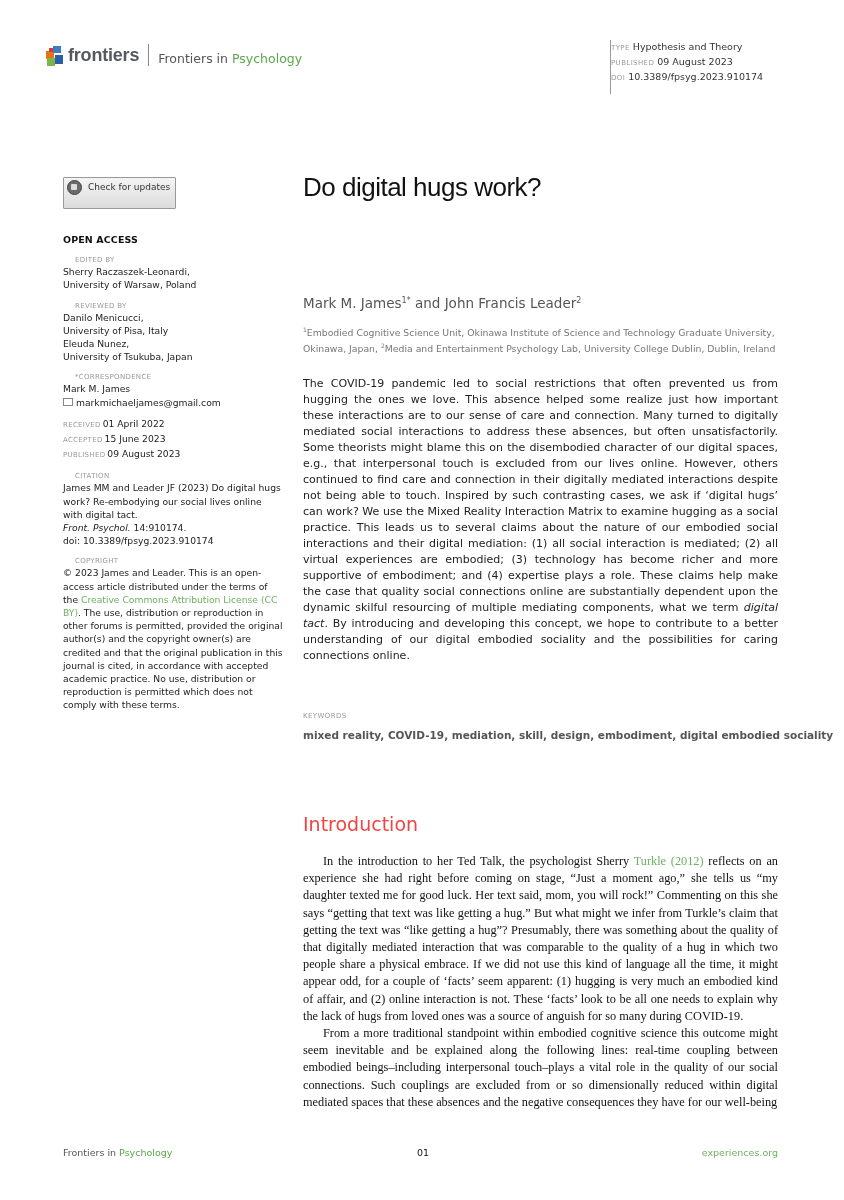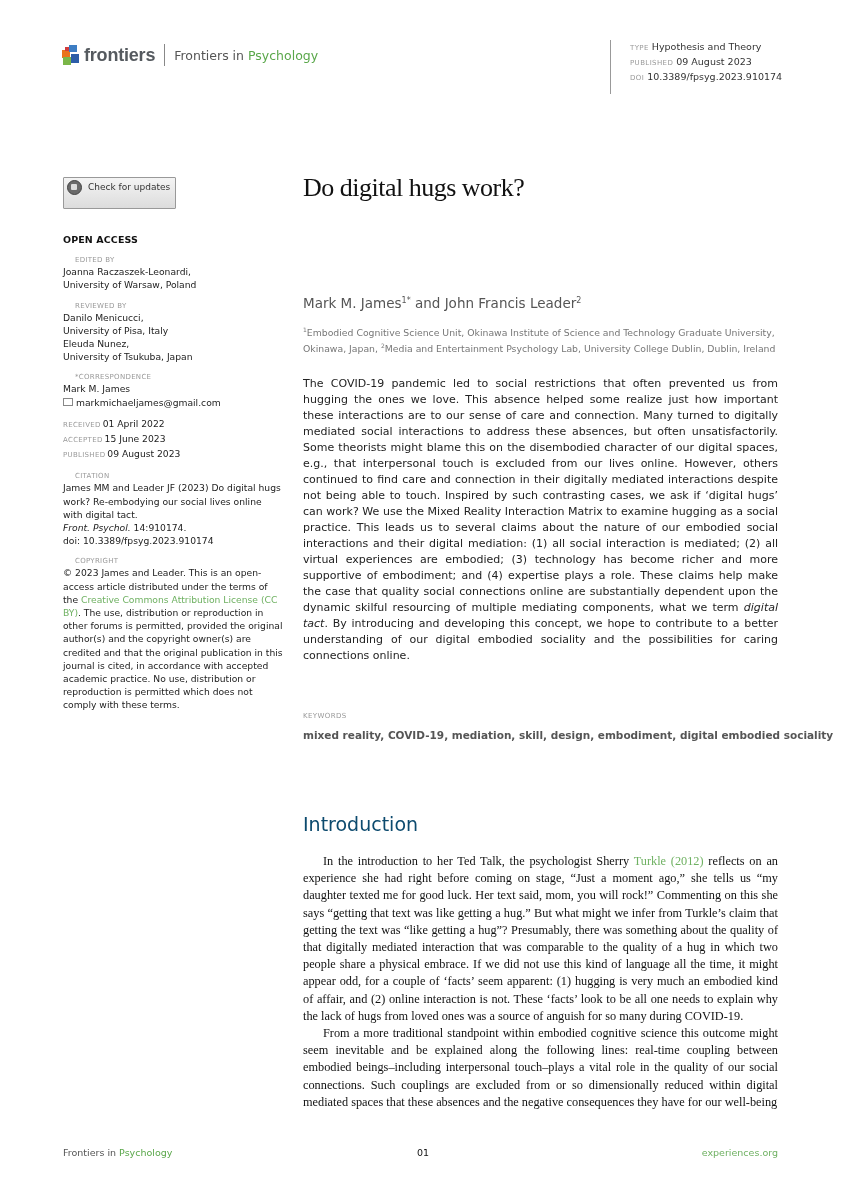--- a/index.html
+++ b/index.html
@@ -1,57 +1,57 @@
 <!DOCTYPE html>
 <html><head>
 <meta charset="utf-8">
 <style>
   html, body { margin: 0; padding: 0; background: #ffffff; }
   body { width: 844px; height: 1200px; position: relative; overflow: hidden; font-family: "DejaVu Sans", sans-serif; color: #222; }
 
-  .header-logo { position: absolute; left: 62px; top: 44px; display: flex; align-items: center; }
+  .header-logo { position: absolute; left: 46px; top: 44px; display: flex; align-items: flex-end; }
   .logo-mark { width: 18px; height: 20px; position: relative; margin-right: 4px; }
   .logo-mark span { position: absolute; display: block; }
   .lm1 { left: 0; top: 5px; width: 8px; height: 8px; background: #e9731b; }
   .lm2 { left: 7px; top: 0; width: 8px; height: 7px; background: #3d7dc3; }
   .lm3 { left: 1px; top: 12px; width: 8px; height: 8px; background: #7ab648; }
   .lm4 { left: 9px; top: 9px; width: 8px; height: 9px; background: #2c5da8; }
   .lm5 { left: 3px; top: 2px; width: 4px; height: 4px; background: #d23c3c; }
   .logo-word { font-family: "Liberation Sans", sans-serif; font-weight: bold; font-size: 18px; color: #555a5f; letter-spacing: -0.2px; }
   .logo-sep { width: 1px; height: 22px; background: #888; margin: 0 9px 0 9px; }
   .journal { font-family: "DejaVu Sans", sans-serif; font-size: 12.5px; color: #555; }
   .green { color: #5aa74a; }
 
-  .meta-top { position: absolute; left: 610px; top: 40px; border-left: 1px solid #999; padding-left: 19px; height: 54px; }
+  .meta-top { position: absolute; left: 610px; top: 40px; border-left: 1px solid #999; padding-left: 0; height: 54px; }
   .meta-top div { font-size: 9.5px; line-height: 13px; color: #333; white-space: nowrap; }
   .meta-top .lbl { font-size: 7px; letter-spacing: 0.4px; color: #999; margin-right: 3px; text-transform: uppercase; }
 
   .sidebar { position: absolute; left: 63px; top: 177px; width: 220px; font-size: 9.2px; line-height: 13.2px; color: #222; }
   .check-btn { display: inline-flex; align-items: center; border: 1px solid #999; background: linear-gradient(#f4f4f4, #dcdcdc); padding: 2px 5px 13px 3px; font-size: 9px; color: #333; border-radius: 1px; }
   .check-icon { width: 13px; height: 13px; border-radius: 50%; background: #6a6a6a; border: 1px solid #444; margin-right: 6px; position: relative; }
   .check-icon::after { content: ""; position: absolute; left: 3px; top: 3px; width: 6px; height: 6px; background: #ddd; border-radius: 1px; }
   .open-access { margin-top: 24px; font-weight: bold; font-size: 9.5px; letter-spacing: 0.1px; color: #111; }
   .sb-label { font-size: 7px; color: #999; letter-spacing: 0.3px; text-transform: uppercase; margin-top: 9px; line-height: 10px; margin-left: 12px; }
   .sb-inline-lbl { font-size: 7px; color: #999; letter-spacing: 0.3px; text-transform: uppercase; margin-right: 2px; }
   .sb-dates { margin-top: 8px; }
   .mail-icon { display: inline-block; width: 8px; height: 6px; border: 1px solid #888; margin-right: 3px; position: relative; top: 0px; }
   .link-green { color: #6fb162; }
   .italic { font-style: italic; }
 
-  .title { position: absolute; left: 303px; top: 170px; width: 470px; font-family: Liberation Serif, serif; font-size: 26px; line-height: 35px; color: #111; letter-spacing: -0.5px; font-weight: normal; }
+  .title { position: absolute; left: 303px; top: 170px; width: 470px; font-family: Liberation Sans, sans-serif; font-size: 26px; line-height: 35px; color: #111; letter-spacing: -0.5px; font-weight: normal; }
   .authors { position: absolute; left: 303px; top: 295px; font-size: 13.5px; color: #555; }
   .authors sup { font-size: 8px; }
   .affil { position: absolute; left: 303px; top: 323px; width: 480px; font-size: 9.3px; line-height: 13px; color: #777; }
   .affil sup { font-size: 6px; }
 
   .abstract { position: absolute; left: 303px; top: 376px; width: 475px; font-size: 11px; line-height: 16px; color: #222; text-align: justify; }
   .kw-label { position: absolute; left: 303px; top: 712px; font-size: 7px; letter-spacing: 0.4px; color: #999; text-transform: uppercase; }
   .kw { position: absolute; left: 303px; top: 729px; font-size: 10.5px; font-weight: bold; color: #555; white-space: nowrap; }
 
-  .intro-head { position: absolute; left: 303px; top: 813px; font-size: 19px; color: #0c4a6e; }
+  .intro-head { position: absolute; left: 303px; top: 813px; font-size: 19px; color: #ef4444; }
   .body-text { position: absolute; left: 303px; top: 853px; width: 475px; font-family: "Liberation Serif", serif; font-size: 12.3px; line-height: 17.2px; color: #111; text-align: justify; }
   .body-text p { margin: 0; text-indent: 20px; }
 
   .footer { position: absolute; left: 63px; top: 1147px; width: 715px; font-size: 9.5px; color: #555; }
   .footer .page { position: absolute; left: 354px; top: 0; color: #111; }
   .footer .site { position: absolute; right: 0; top: 0; color: #6fb162; }
 </style>
 </head>
 <body>
 
@@ -78,21 +78,21 @@
 </div>
 
 <div class="sidebar">
   <div class="check-btn">
     <span class="check-icon"></span>
     <span>Check for updates</span>
   </div>
   <div class="open-access">OPEN ACCESS</div>
 
   <div class="sb-label">EDITED BY</div>
-  <div>Joanna Raczaszek-Leonardi,</div>
+  <div>Sherry Raczaszek-Leonardi,</div>
   <div>University of Warsaw, Poland</div>
 
   <div class="sb-label">REVIEWED BY</div>
   <div>Danilo Menicucci,</div>
   <div>University of Pisa, Italy</div>
   <div>Eleuda Nunez,</div>
   <div>University of Tsukuba, Japan</div>
 
   <div class="sb-label">*CORRESPONDENCE</div>
   <div>Mark M. James</div>

